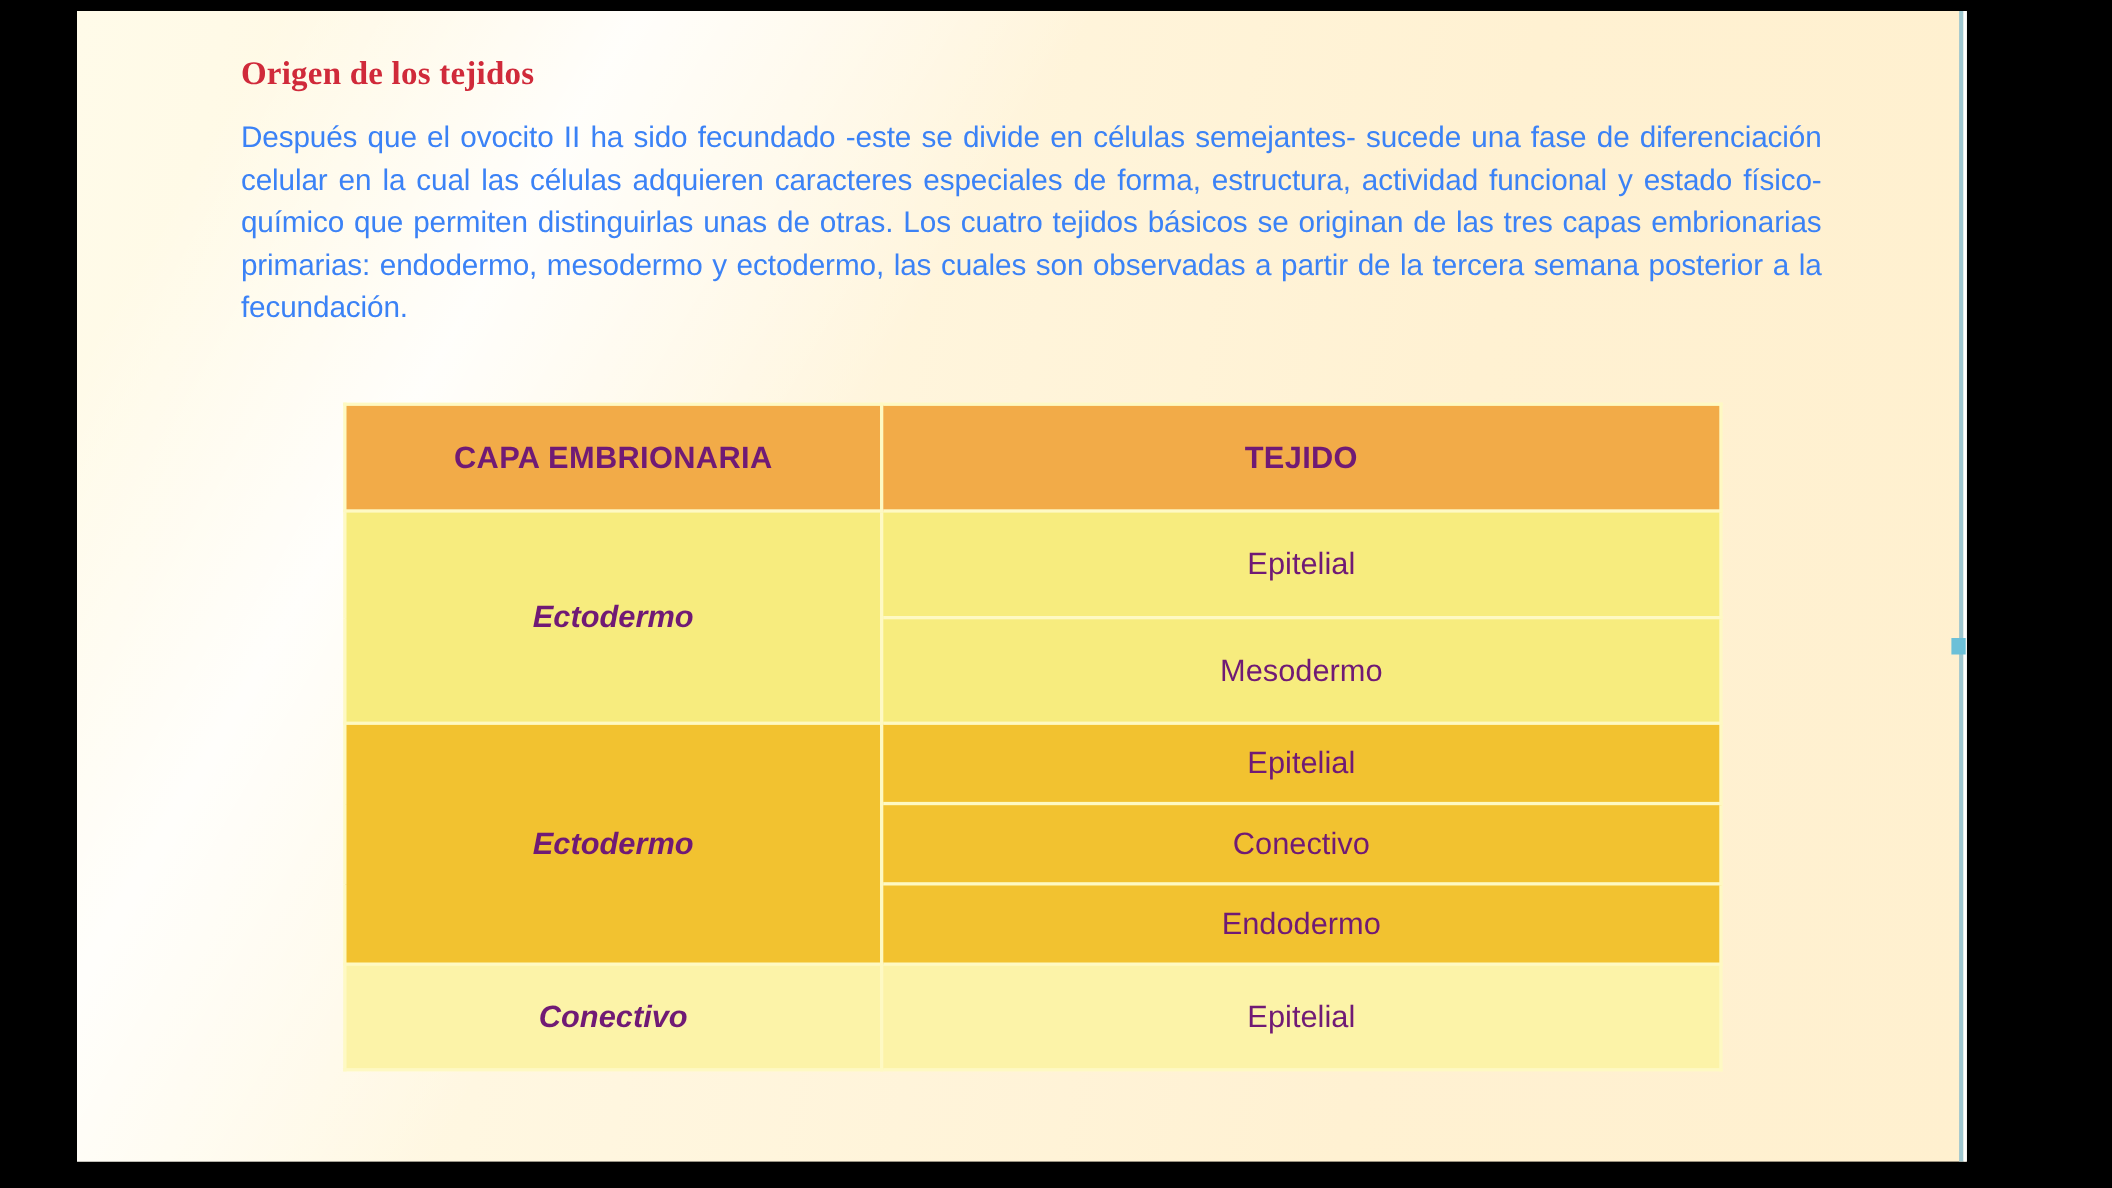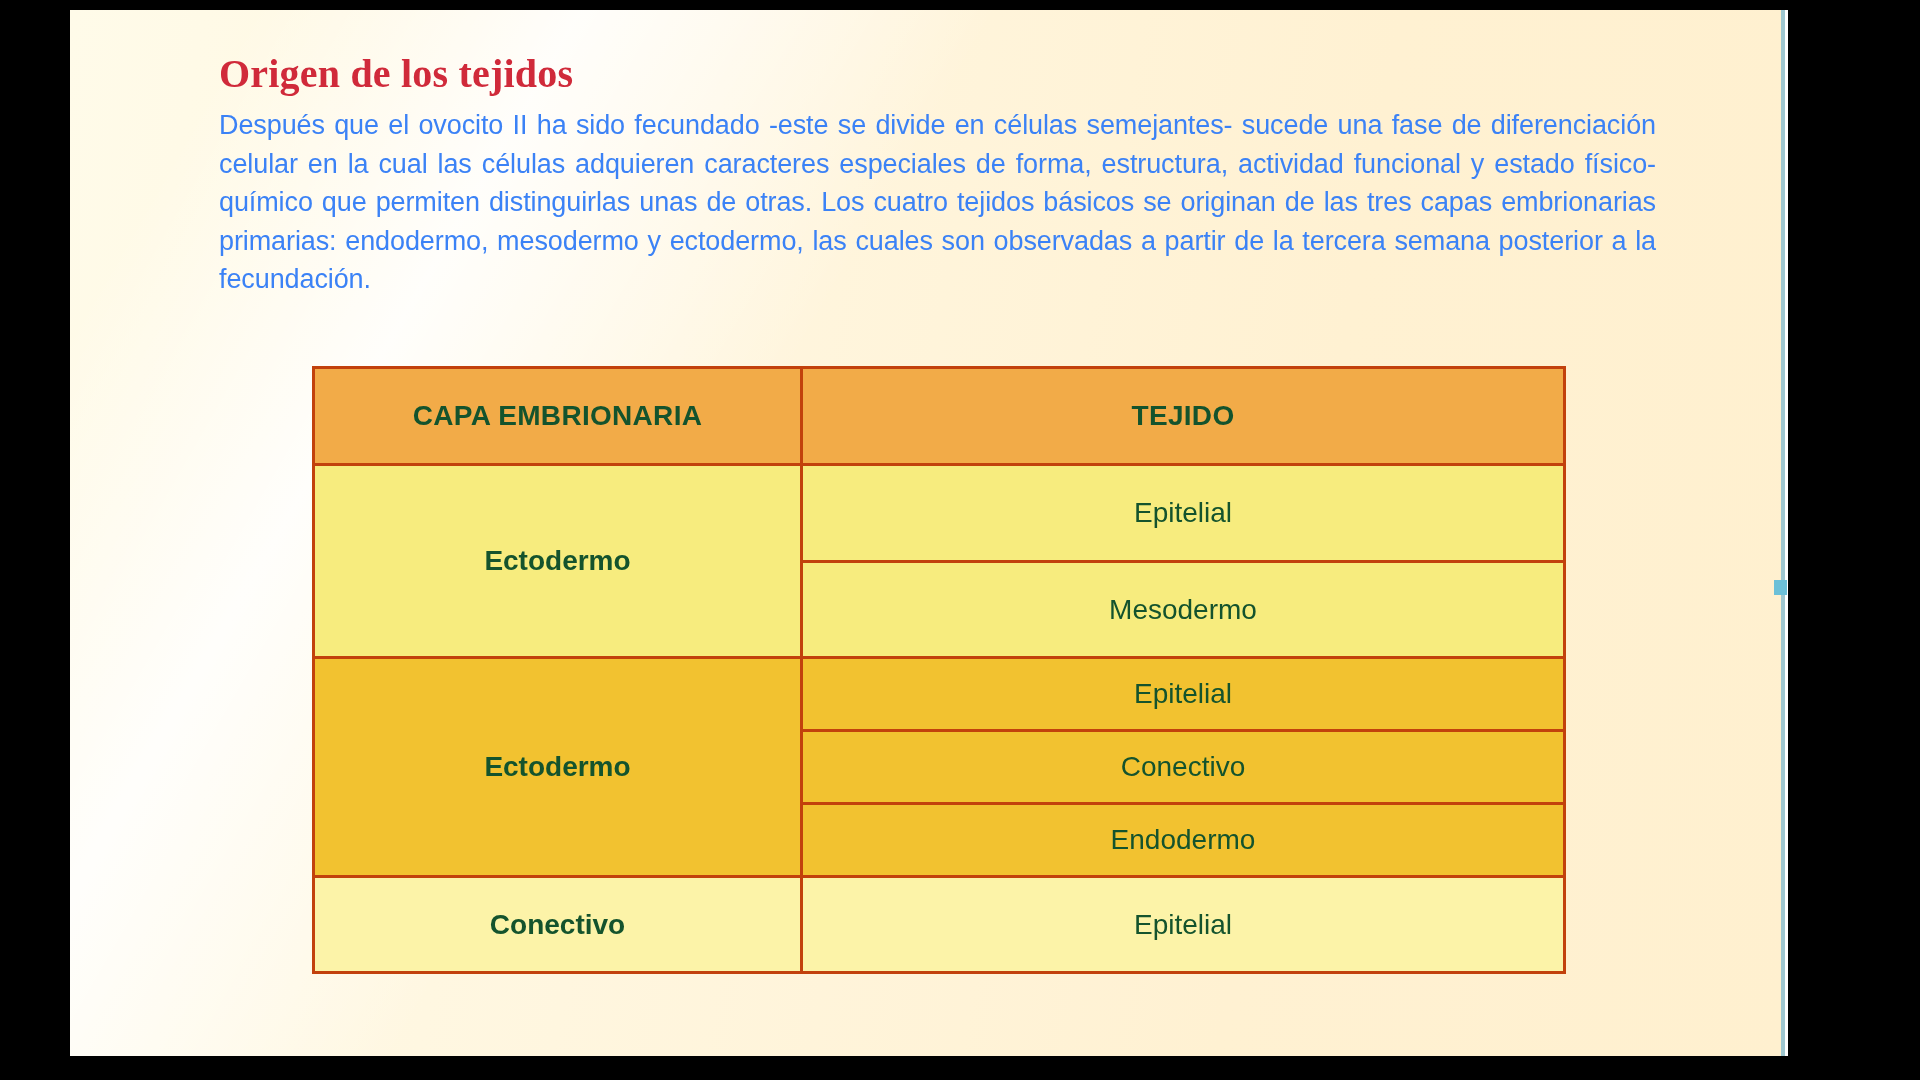--- a/index.html
+++ b/index.html
@@ -6,33 +6,33 @@
   body { width:1920px; height:1080px; background:#000; position:relative; overflow:hidden;
          font-family:"Liberation Sans", "DejaVu Sans", sans-serif; }
   .page { position:absolute; left:70px; top:10px; width:1718px; height:1046px;
           background:
             linear-gradient(120deg, rgba(255,255,255,0) 0%, rgba(255,255,255,0.0) 8%, rgba(255,255,255,0.85) 22%, rgba(255,255,255,0) 40%),
             linear-gradient(100deg, #fffbe9 0%, #fff6df 35%, #fff1d2 70%, #fff0cf 100%); }
   .edge-line { position:absolute; left:1781px; top:10px; width:4px; height:1046px; background:#9fc7cf; }
   .edge-white { position:absolute; left:1785px; top:10px; width:3px; height:1046px; background:#ffffff; }
   .edge-handle { position:absolute; left:1774px; top:580px; width:13px; height:15px; background:#6cc0d8; }
   .title { position:absolute; left:219px; top:50px; margin:0; font-family:"Liberation Serif","DejaVu Serif",serif;
-           font-weight:bold; font-size:40px; color:#d02a3a; letter-spacing:0.2px; white-space:nowrap; }
+           font-weight:bold; font-size:30px; color:#d02a3a; letter-spacing:0.2px; white-space:nowrap; }
   .para { position:absolute; left:219px; top:106px; width:1437px; margin:0; font-size:27px; line-height:38.6px;
           color:#3b82f6; text-align:justify; text-align-last:left; letter-spacing:-0.1px; }
   table.tissues { position:absolute; left:312px; top:366px; width:1251px; border-collapse:collapse;
                   border:3px solid #1c1c1c; table-layout:fixed; }
-  table.tissues td, table.tissues th { border:3px solid #c2410c; padding:0; text-align:center; vertical-align:middle;
-                  font-size:28px; color:#14532d; }
+  table.tissues td, table.tissues th { border:3px solid #fef9c3; padding:0; text-align:center; vertical-align:middle;
+                  font-size:28px; color:#701a75; }
   table.tissues th { background:#f2ab48; font-weight:bold; height:94px; font-size:28px; letter-spacing:0.3px; }
   col.c1 { width:488px; } col.c2 { width:763px; }
   .ecto { background:#f7ec7e; }
   .meso { background:#f2c230; }
   .endo { background:#fcf3a8; }
-  .layer { font-weight:bold; font-size:29px; }
+  .layer { font-weight:bold; font-style:italic; font-size:29px; }
   tr.r100 td { height:94px; }
   tr.r99 td { height:93px; }
   tr.r75 td { height:70px; }
   tr.r76 td { height:70px; }
 </style>
 </head>
 <body>
 
 <div class="page"></div>
 <div class="edge-line"></div>

